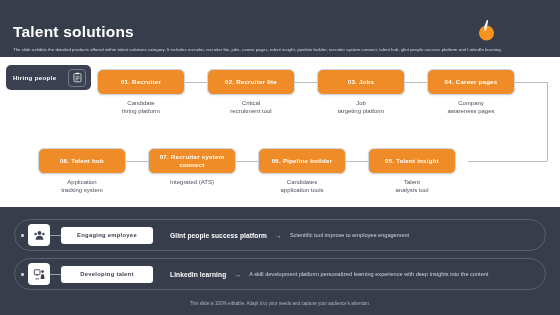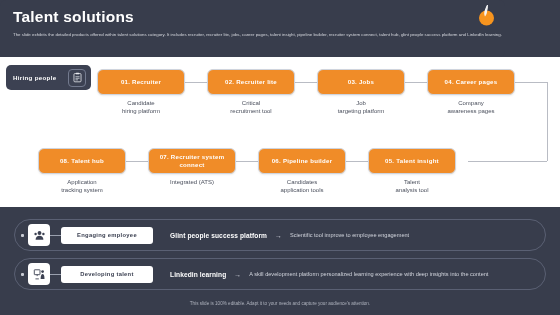--- a/index.html
+++ b/index.html
@@ -6,21 +6,21 @@
   html, body { width: 560px; height: 315px; }
   body {
     background: #383d4c;
     font-family: "Liberation Sans", sans-serif;
     color: #ffffff;
     overflow: hidden;
     position: relative;
   }
 
   
-  .header { position: absolute; left: 0; top: 0; width: 505px; height: 57px; background: #383d4c; border-radius: 6px; }
+  .header { position: absolute; left: 0; top: 15px; width: 505px; height: 57px; background: #383d4c; border-radius: 6px; }
   .page-title {
     position: absolute; left: 13px; top: 8px;
     font-size: 15.5px; font-weight: bold; letter-spacing: .2px; color: #ffffff;
   }
   .subtitle {
     position: absolute; left: 13px; top: 32px; width: 534px;
     font-size: 4.4px; line-height: 6.6px; color: #d6d8de; font-weight: normal;
   }
   .logo {
     position: absolute; right: 6px; top: 3px; width: 26px; height: 26px;

